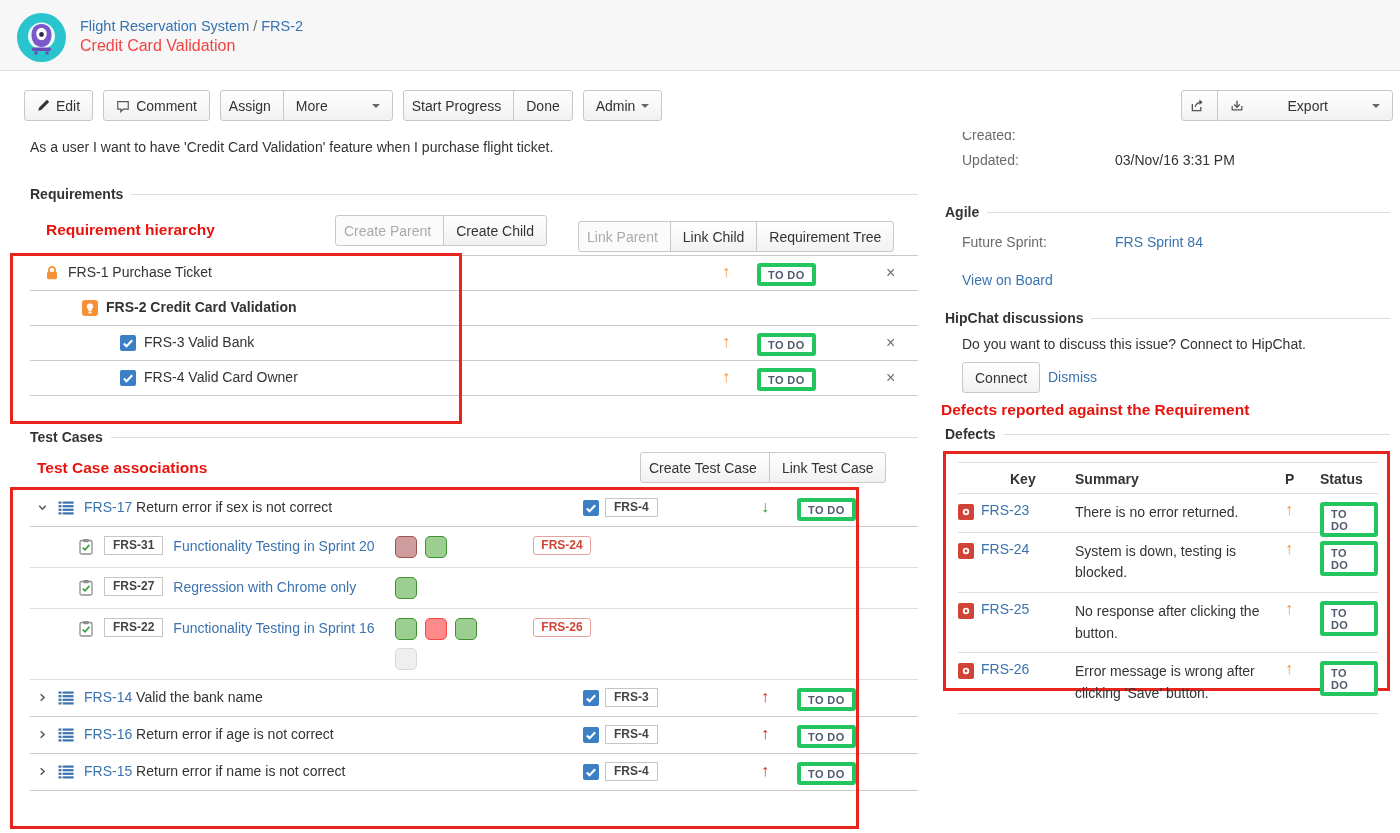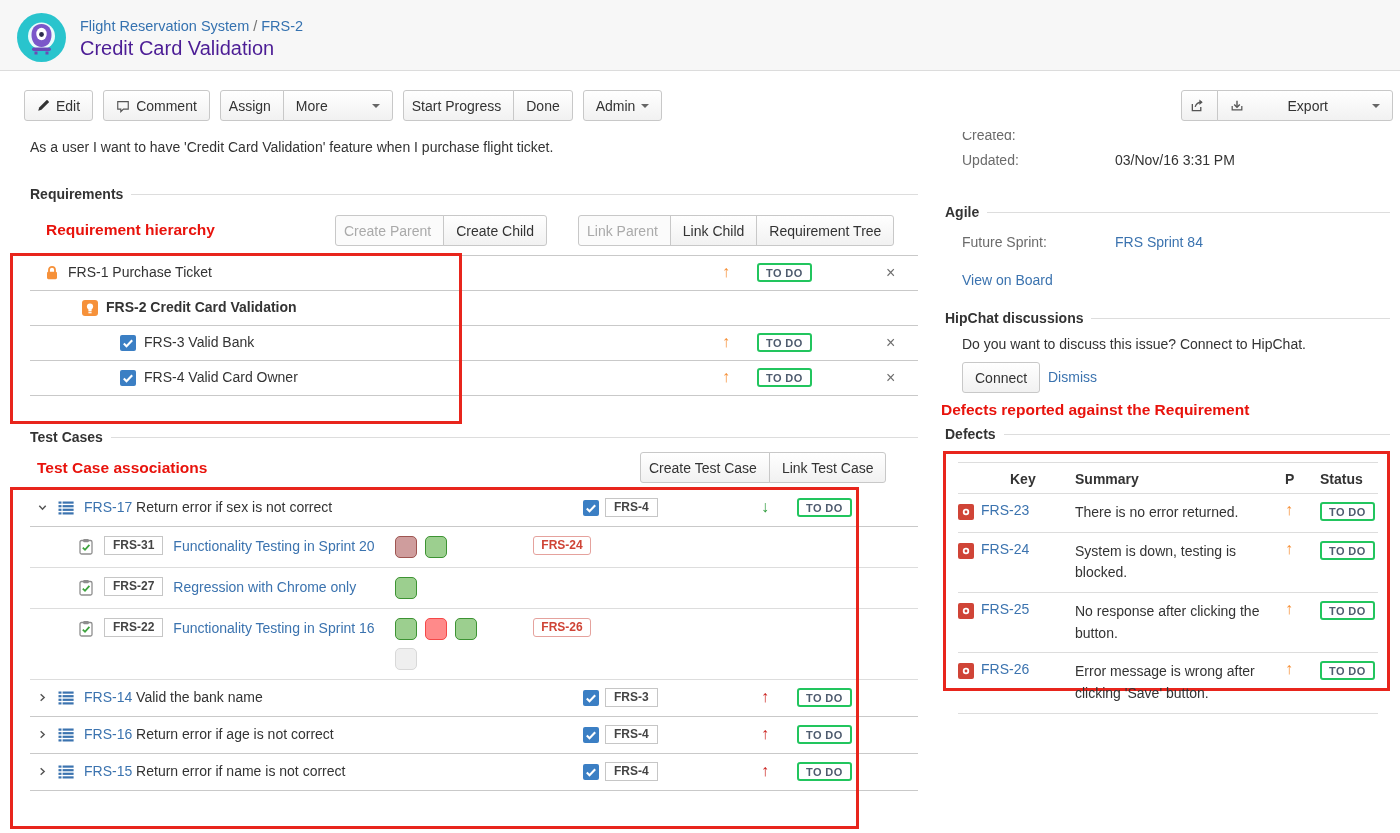--- a/index.html
+++ b/index.html
@@ -10,21 +10,21 @@
   }
   a { text-decoration:none; }
 
   
   .page-header { position:absolute; top:0; left:0; right:0; height:71px;
     background:#f7f7f7; border-bottom:1px solid #dcdcdc; }
   .avatar { position:absolute; left:17px; top:13px; width:49px; height:49px; }
   .breadcrumb { position:absolute; left:80px; top:18px; font-size:14.5px; }
   .breadcrumb a { color:#3572b0; }
   .breadcrumb .sep { color:#707070; padding:0 4px; }
-  .page-title { position:absolute; left:80px; top:37px; font-size:20px; color:#4c1d95; }
+  .page-title { position:absolute; left:80px; top:37px; font-size:16px; color:#ef4444; }
 
   
   .btn { display:inline-flex; align-items:center; gap:6px; height:31px; padding:0 12px;
     background:linear-gradient(#ffffff,#f1f1f1); border:1px solid #c8c8c8; border-radius:3px;
     font-size:14px; color:#333; cursor:pointer; white-space:nowrap; }
   .btn.disabled { color:#aaa; background:#fbfbfb; }
   .btn-group { display:inline-flex; }
   .btn-group .btn { border-radius:0; margin-left:-1px; }
   .btn-group .btn:first-child { border-radius:3px 0 0 3px; margin-left:0;padding-left:8px; }
   .btn-group .btn:last-child { border-radius:0 3px 3px 0;gap:44px; }
@@ -40,21 +40,21 @@
   .annotation { position:absolute; color:#e8130c; font-weight:bold; font-size:15.5px; z-index:6; }
   .redbox { position:absolute; border:3px solid #e8251c; z-index:5; pointer-events:none; }
 
   .desc { position:absolute; left:30px; top:139px; }
   .req-table { position:absolute; left:30px; top:255px; width:888px; border-top:1px solid #c9c9c9; }
   .req-row { position:relative; height:35px; border-bottom:1px solid #c9c9c9; }
   .req-row .ric { position:absolute; top:9px; }
   .req-row .rtext { position:absolute; top:8px; color:#333; }
   .arrow { font-weight:bold; font-size:16px; line-height:1; }
   .lozenge { display:inline-block; padding:2px 7px 1px; font-size:11px; font-weight:bold;
-    color:#4e5b6e; background:#fff; border:2px solid #22c55e; border-radius:3px; letter-spacing:.4px; }
+    color:#4e5b6e; background:#fff; border:4px solid #22c55e; border-radius:3px; letter-spacing:.4px; }
   .xclose { position:absolute; color:#6e6e6e; font-size:16px; line-height:1; cursor:pointer; }
 
   .tc-table { position:absolute; left:30px; top:490px; width:888px; }
   .tc-main { position:relative; height:37px; border-bottom:1px solid #c9c9c9; }
   .tc-main .chev { position:absolute; left:7px; top:12px; }
   .tc-main .ric { position:absolute; left:28px; top:10px; }
   .tc-main .rtext { position:absolute; left:54px; top:9px; }
   .tc-key { color:#3b73af; }
   .col-link { position:absolute; left:553px; top:8px; display:flex; align-items:center; gap:6px; }
   .key-badge { display:inline-block; padding:1px 8px 2px; font-size:12px; font-weight:bold; color:#444;
@@ -181,21 +181,21 @@
 <div class="annotation" style="left:46px;top:221px;">Requirement hierarchy</div>
 
 <div class="btn-group" style="position:absolute;left:335px;top:215px;">
   <span class="btn disabled">
       <span>Create Parent</span>
     </span>
   <span class="btn">
       <span>Create Child</span>
     </span>
 </div>
-<div class="btn-group" style="position:absolute;left:578px;top:215px;border-radius:9px;">
+<div class="btn-group" style="position:absolute;left:578px;top:221px;border-radius:9px;">
   <span class="btn disabled">
       <span>Link Parent</span>
     </span>
   <span class="btn">
       <span>Link Child</span>
     </span>
   <span class="btn">
       <span>Requirement Tree</span>
     </span>
 </div>

